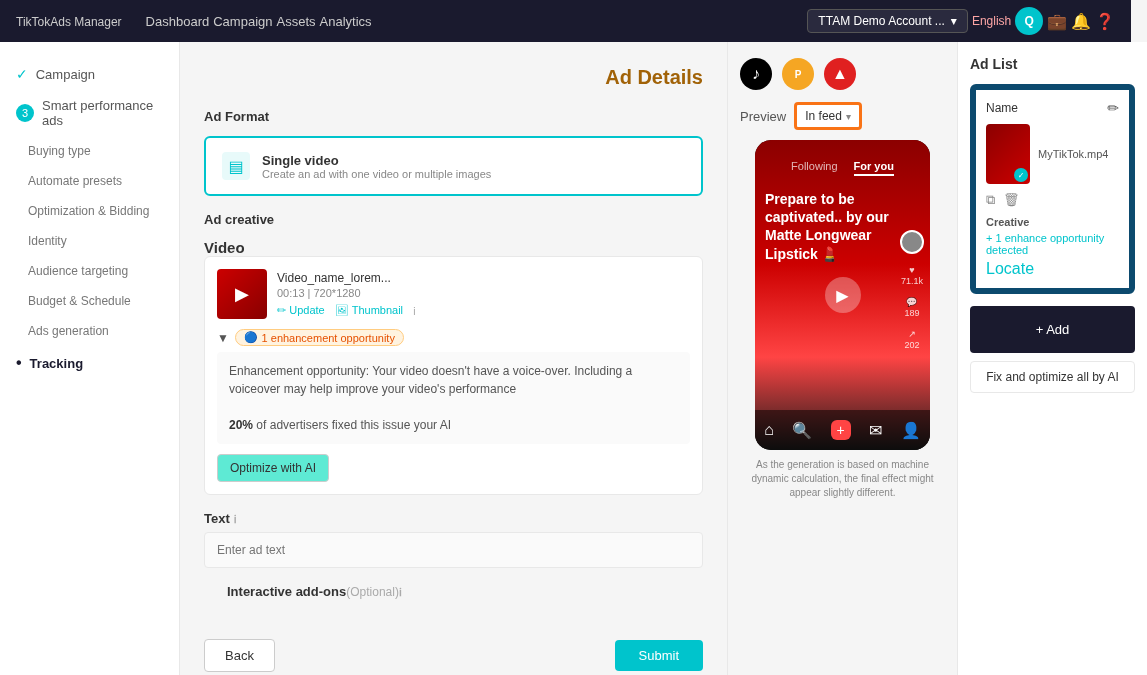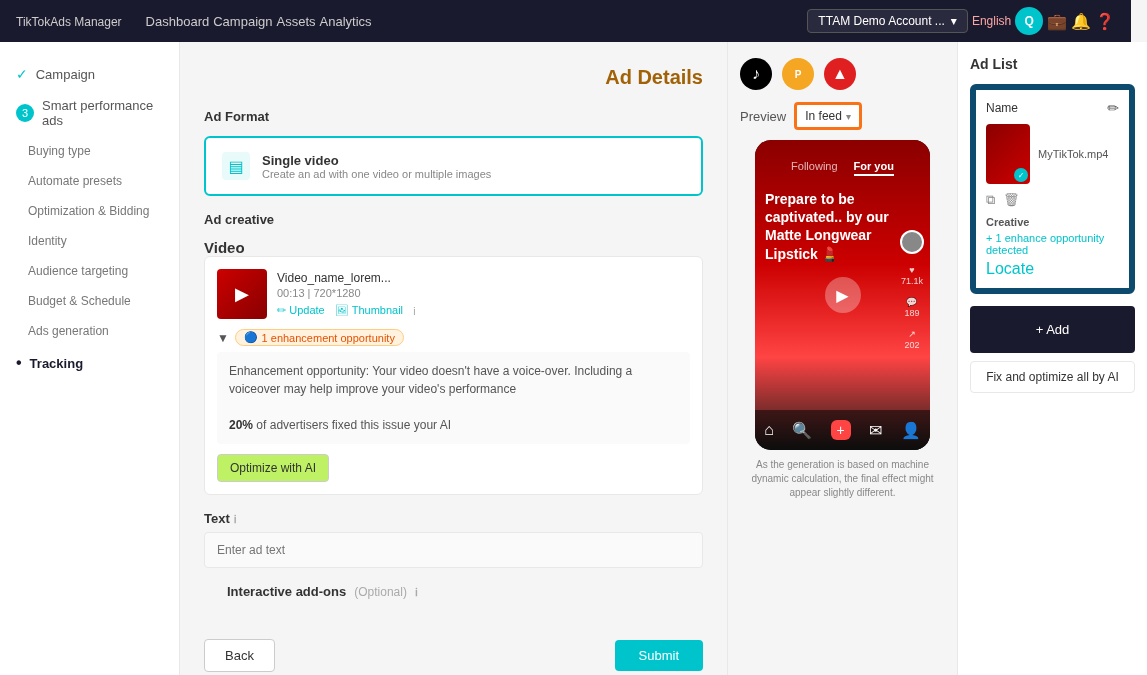--- a/index.html
+++ b/index.html
@@ -185,21 +185,21 @@
       border-radius: 4px;
       padding: 10px 12px;
       font-size: 12px;
       color: #555;
       line-height: 1.5;
     }
     .enhancement-body strong { color: #333; }
     .optimize-btn {
       margin-top: 10px;
       border: 1px solid #ccc;
-      background: #bef264;
+      background: #5eead4;
       border-radius: 4px;
       padding: 6px 12px;
       font-size: 12px;
       cursor: pointer;
       color: #333;
     }
 
     
     .text-section { margin-top: 16px; }
     .text-label { font-size: 13px; font-weight: 600; margin-bottom: 6px; display: flex; gap: 4px; }
@@ -209,21 +209,21 @@
       border-radius: 4px;
       padding: 10px 12px;
       font-size: 12px;
       color: #aaa;
       background: #fafafa;
       outline: none;
     }
 
     
     .addons-section { margin-top: 16px; }
-    .addons-label { font-size: 13px; font-weight: 600; margin-bottom: 20px; display: flex; align-items: center; gap: 8px; padding-left: 23px; }
+    .addons-label { font-size: 13px; font-weight: 600; margin-bottom: 20px; display: flex; align-items: center; gap: 0; padding-left: 23px; }
     .optional-tag { color: #aaa; font-weight: 400; font-size: 12px; }
 
     
     .bottom-actions {
       display: flex;
       justify-content: space-between;
       align-items: center;
       margin-top: 24px;
       padding-top: 16px;
     }

